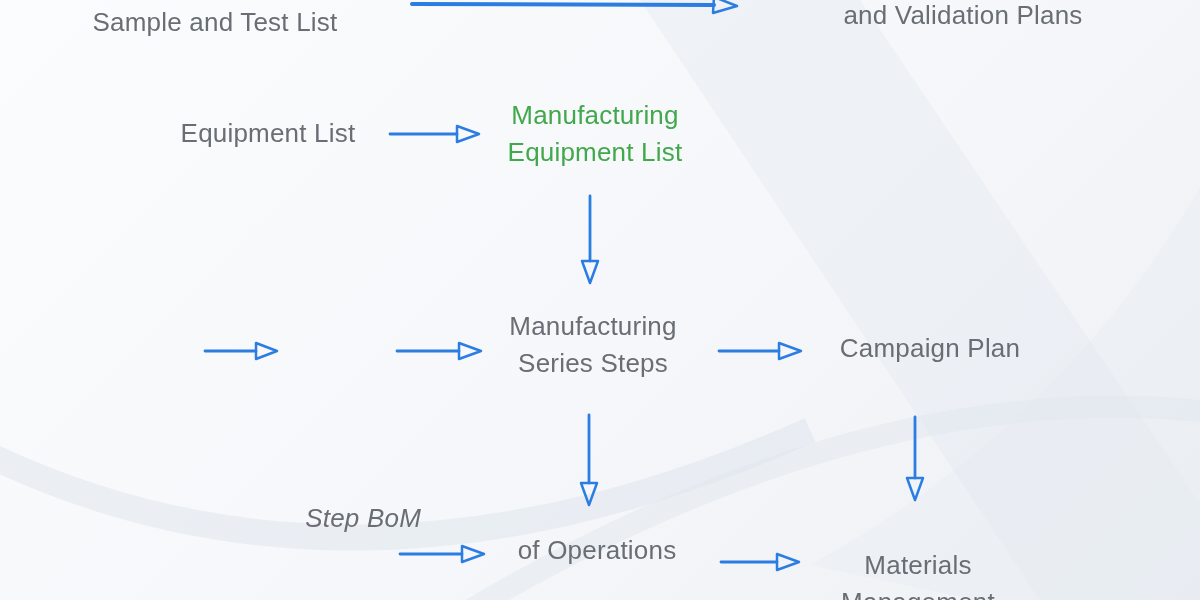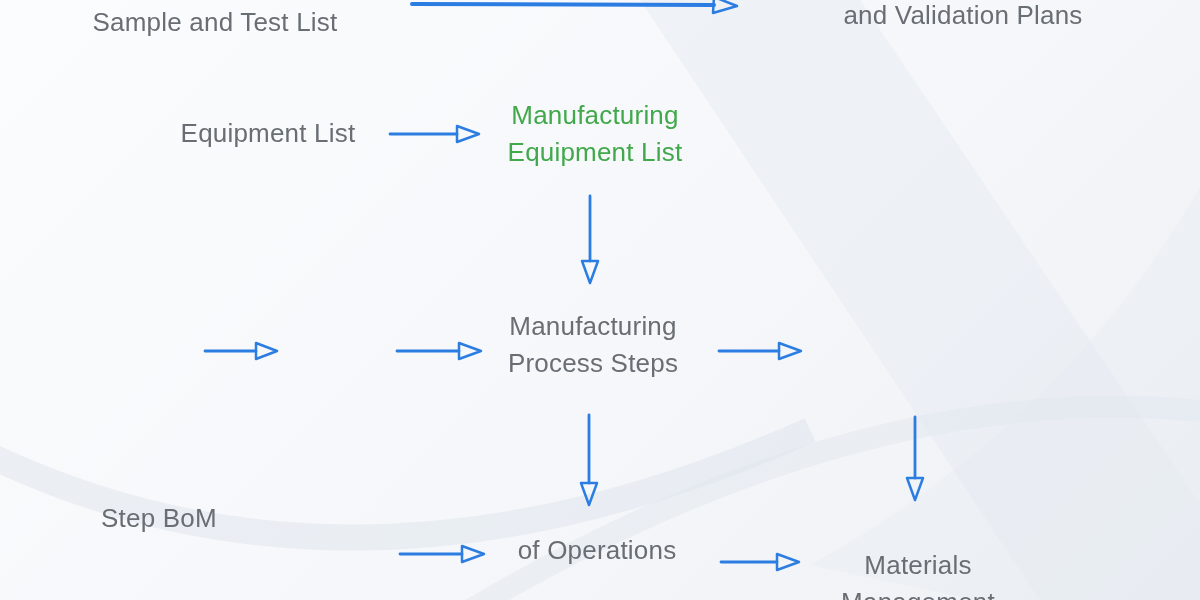--- a/index.html
+++ b/index.html
@@ -30,21 +30,21 @@
     position: absolute;
     z-index: 3;
     text-align: center;
     font-size: 26px;
     line-height: 37px;
     color: var(--gray);
     letter-spacing: 0.2px;
     white-space: nowrap;
   }
   .node.green { color: var(--green); }
-  .node.left-align { text-align: left; }
+  .node.left-align { text-align: right; font-style: italic; }
   .node .line { display: block; }
 
   .arrow-svg line {
     stroke: var(--arrow);
     stroke-width: 2.8;
     stroke-linecap: round;
   }
   .arrow-svg polygon {
     stroke: var(--arrow);
     stroke-width: 2.5;
@@ -122,23 +122,26 @@
   </div>
 
   <div class="node green" style="left:465px; top:97px; width:260px;">
     <span class="line">Manufacturing</span>
     <span class="line">Equipment List</span>
   </div>
 
 
   <div class="node" style="left:453px; top:308px; width:280px;">
     <span class="line">Manufacturing</span>
-    <span class="line">Process Steps</span>
+    <span class="line">Series Steps</span>
   </div>
 
+  <div class="node" style="left:790px; top:330px; width:280px;">
+    <span class="line">Campaign Plan</span>
+  </div>
 
   <div class="node left-align" style="left:101px; top:500px; width:320px;">
     <span class="line">Step BoM</span>
   </div>
 
   <div class="node" style="left:467px; top:532px; width:260px;">
     <span class="line">of Operations</span>
   </div>
 
   <div class="node" style="left:788px; top:547px; width:260px;">

